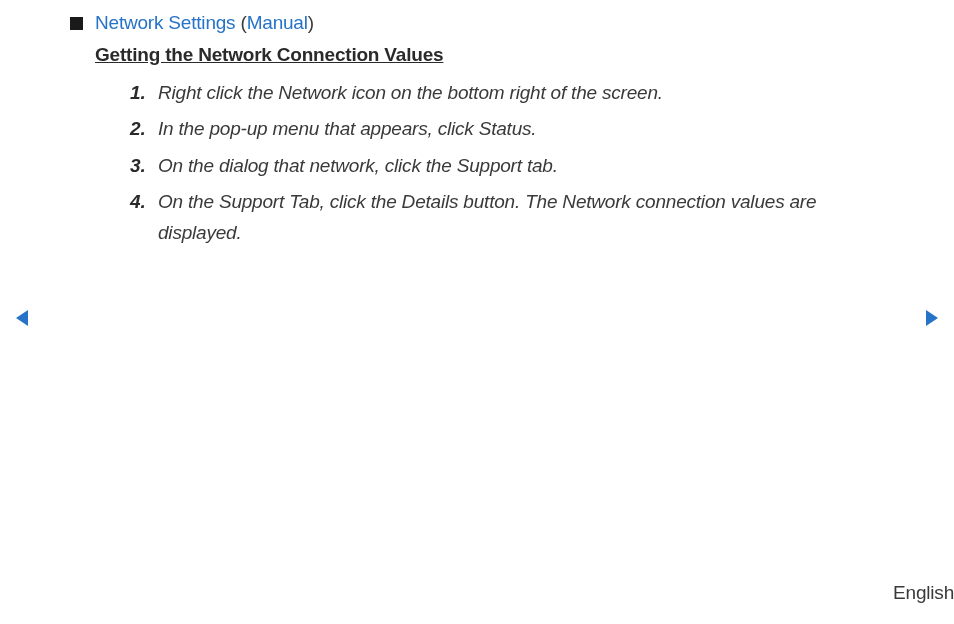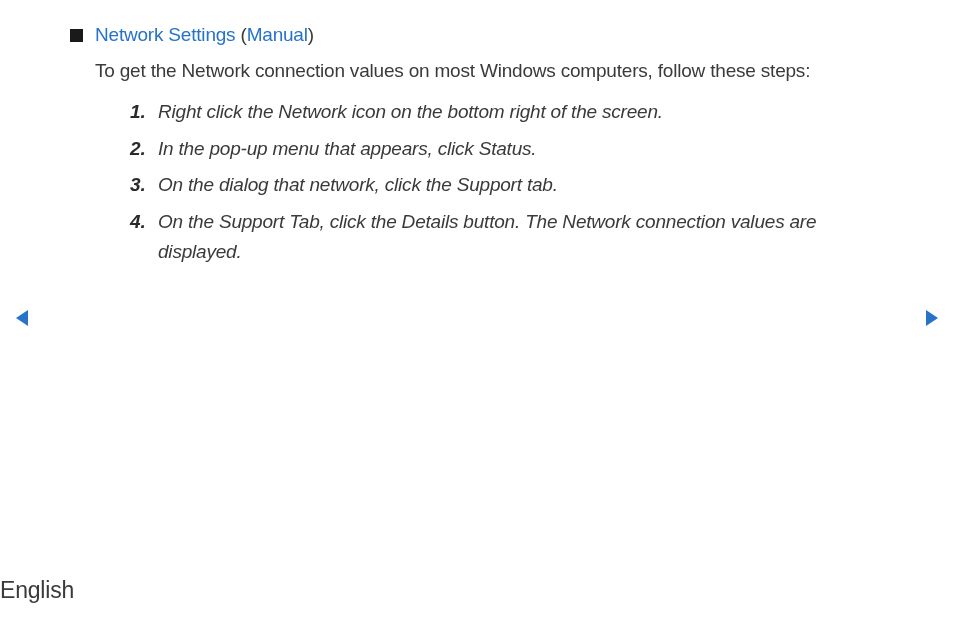--- a/index.html
+++ b/index.html
@@ -11,21 +11,21 @@
       font-family: Arial, Helvetica, sans-serif;
       font-size: 19px;
       color: #3a3a3a;
       width: 954px;
       height: 624px;
       position: relative;
       background: #fff;
       letter-spacing: -0.2px;
     }
     .content {
-      padding: 24px 80px 0 70px;
+      padding: 12px 80px 0 70px;
     }
     .header-line {
       display: flex;
       align-items: center;
       margin-bottom: 10px;
     }
     .bullet {
       width: 13px;
       height: 13px;
       background: #1a1a1a;
@@ -97,39 +97,39 @@
     .arrow-svg {
       width: 16px;
       height: 20px;
       display: block;
     }
     .footer {
       position: absolute;
       bottom: 20px;
       left: 0;
       width: 100%;
-      text-align: left;
-      font-size: 23px;
+      text-align: right;
+      font-size: 19px;
       color: #3a3a3a;
     }
   </style>
 </head>
 <body>
 
 <div class="content">
   <div class="header-line">
     <span class="bullet"></span>
     <span>
       <span class="title-link">Network Settings</span><span class="title-paren-open"> (</span><span class="title-paren-inner">Manual</span><span class="title-paren-close">)</span>
     </span>
   </div>
 
 
+  <p class="subheading">Getting the Network Connection Values</p>
 
-  <p class="subintro">To get the Network connection values on most Windows computers, follow these steps:</p>
 
   <ol class="steps">
     <li>Right click the Network icon on the bottom right of the screen.</li>
     <li>In the pop-up menu that appears, click Status.</li>
     <li>On the dialog that network, click the Support tab.</li>
     <li>On the Support Tab, click the Details button. The Network connection values are displayed.</li>
   </ol>
 </div>
 
 <div class="nav-arrow nav-left">

